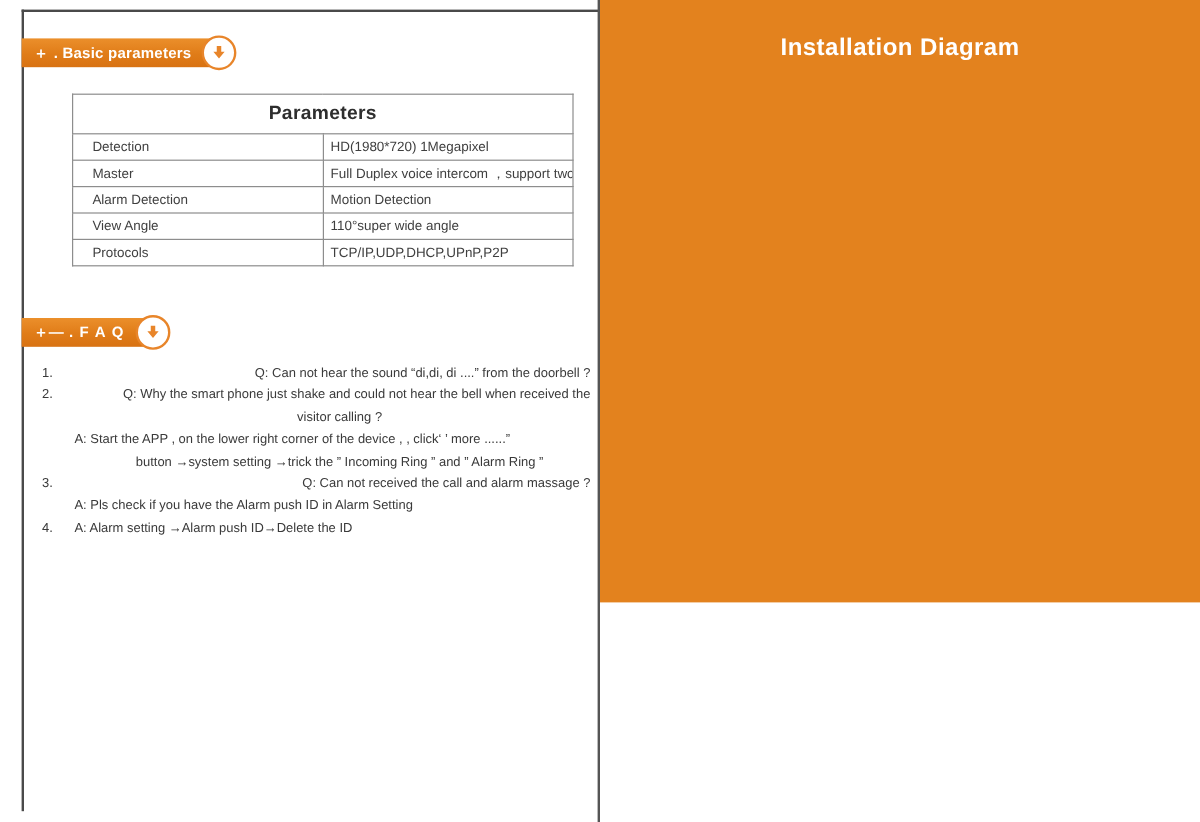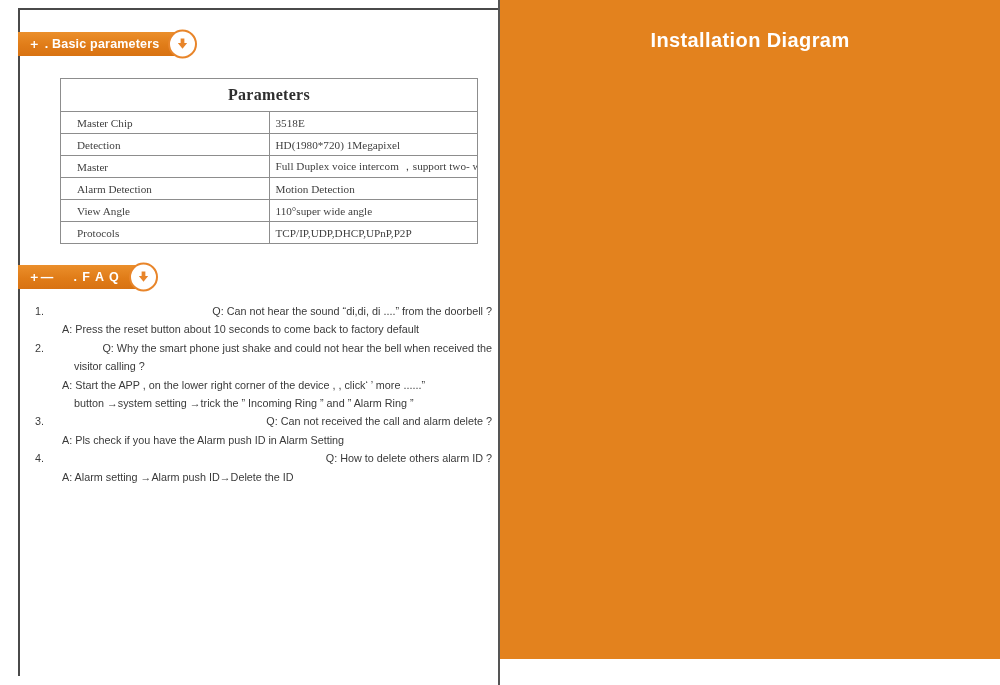--- a/index.html
+++ b/index.html
@@ -50,21 +50,21 @@
     right:-12px;top:50%;transform:translateY(-50%);
     width:25px;height:25px;border-radius:50%;
     background:#ffffff;
     border:2px solid #e8852a;
     display:flex;align-items:center;justify-content:center;
   }
   .arrow-svg{display:block;}
 
   
   .param-table-wrap{
-    position:absolute;left:60px;top:78px;width:418px;font-family:Liberation Serif, serif;
+    position:absolute;left:60px;top:78px;width:418px;
   }
   table.param{
     border-collapse:collapse;
     width:100%;
     table-layout:fixed;
   }
   table.param td, table.param th{
     border:1px solid #8d8d8d;
     color:#3f3f3f;
     font-size:11.2px;
@@ -91,26 +91,26 @@
     position:absolute;left:24px;top:302px;width:468px;
     color:#3a3a3a;
     font-size:10.8px;
     line-height:18.4px;
   }
   .faq-item{display:flex;margin-bottom:0px;}
   .faq-num{width:20px;text-align:right;padding-right:6px;flex:none;}
   .faq-body{flex:1;}
   .faq-q{white-space:normal;text-align:right;}
   .faq-a{padding-left:12px;}
-  .faq-cont{padding-left:24px;}
+  .faq-cont{padding-left:24px;text-align:center;}
 
   
   .right-panel{
     position:relative;
-    width:500px;height:659px;
+    width:500px;height:502px;
     background:#e3821e;
     box-sizing:border-box;
     overflow:hidden;
   }
   .right-title{
     position:absolute;top:29px;left:0;width:100%;
     text-align:center;
     color:#ffffff;
     font-size:20px;
     font-weight:bold;
@@ -137,24 +137,20 @@
       </span>
     </div>
 
     <div class="param-table-wrap">
       <table class="param">
         <tbody>
             <tr>
           <th class="param-title" colspan="2">Parameters</th>
         </tr>
         <tr>
-          <td class="k">Master Chip</td>
-          <td class="v">3518E</td>
-        </tr>
-        <tr>
           <td class="k">Detection</td>
           <td class="v">HD(1980*720)   1Megapixel</td>
         </tr>
         <tr>
           <td class="k">Master</td>
           <td class="v">Full Duplex voice intercom ，support two- way audio</td>
         </tr>
         <tr>
           <td class="k">Alarm Detection</td>
           <td class="v">Motion Detection</td>
@@ -166,60 +162,58 @@
         <tr>
           <td class="k">Protocols</td>
           <td class="v">TCP/IP,UDP,DHCP,UPnP,P2P</td>
         </tr>
       </tbody>
         </table>
     </div>
 
     <div class="sec-header" style="left:18px;top:265px;">
       <span class="sec-title">＋—</span>
-      <span class="sec-title" style="margin-left:20px;letter-spacing:1px;">. F A Q</span>
+      <span class="sec-title" style="margin-left:4px;letter-spacing:1px;">. F A Q</span>
       <span class="sec-arrow">
         <svg class="arrow-svg" width="15" height="15" viewBox="0 0 16 16" aria-hidden="true">
           <path d="M6 2 h4 v5 h3 l-5 6 l-5 -6 h3 z" fill="#e8852a"></path>
         </svg>
       </span>
     </div>
 
     <div class="faq-list">
 
       <div class="faq-item">
         <div class="faq-num">1.</div>
         <div class="faq-body">
           <div class="faq-q">Q: Can  not hear the sound   “di,di, di ....”  from the doorbell ?</div>
-          <div class="faq-a">A: Press the reset button about 10 seconds to come back to factory default</div>
         </div>
       </div>
 
       <div class="faq-item">
         <div class="faq-num">2.</div>
         <div class="faq-body">
           <div class="faq-q">Q: Why the smart phone just shake and  could not  hear  the bell when received the</div>
           <div class="faq-cont">visitor calling ?</div>
           <div class="faq-a">A: Start the APP , on the lower right corner of the device , , click‘ ’   more ......”</div>
           <div class="faq-cont">button →system setting →trick the  ” Incoming  Ring ”  and   ” Alarm Ring ”</div>
         </div>
       </div>
 
       <div class="faq-item">
         <div class="faq-num">3.</div>
         <div class="faq-body">
-          <div class="faq-q">Q: Can not received the call and alarm delete  ?</div>
+          <div class="faq-q">Q: Can not received the call and alarm massage  ?</div>
           <div class="faq-a">A: Pls  check if you have the Alarm push ID in Alarm Setting</div>
         </div>
       </div>
 
       <div class="faq-item">
         <div class="faq-num">4.</div>
         <div class="faq-body">
-          <div class="faq-q">Q: How to delete others alarm ID ?</div>
           <div class="faq-a">A: Alarm setting →Alarm push ID→Delete the ID</div>
         </div>
       </div>
 
     </div>
   </div>
 
   <div class="right-panel">
 
     <div class="right-title">Installation Diagram</div>

